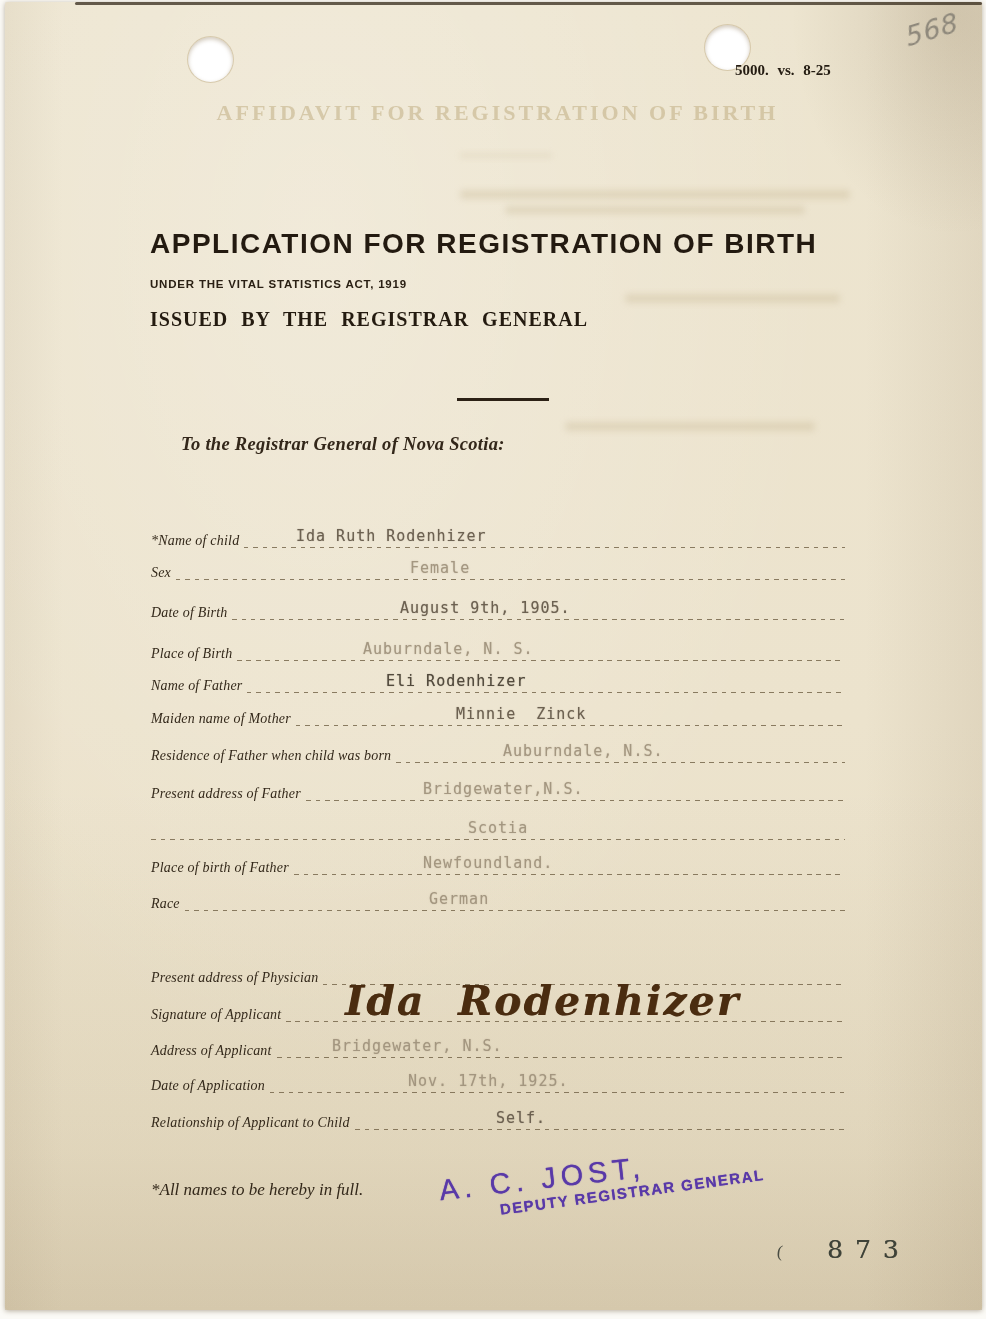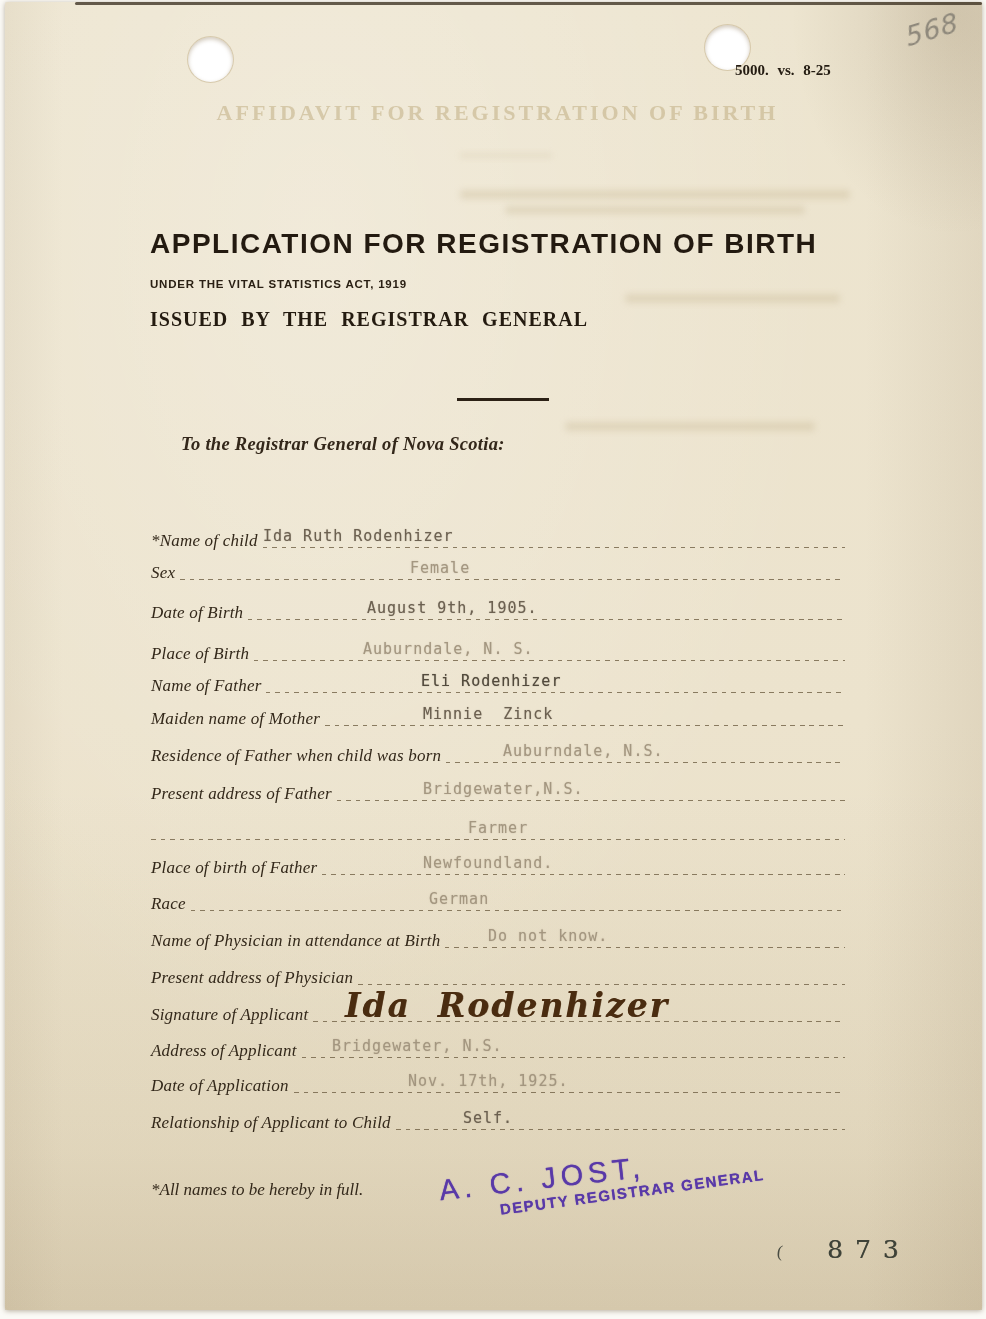--- a/index.html
+++ b/index.html
@@ -39,31 +39,31 @@
         letter-spacing:1px;word-spacing:7px;color:#241b10;}
   #issuer2{top:332px;font-family:"Liberation Serif",serif;font-weight:bold;font-size:20px;
         letter-spacing:1px;word-spacing:7px;color:#241b10;}
   #rule{position:absolute;left:452px;top:396px;width:92px;height:2.5px;background:#2c2115;}
   #salutation{position:absolute;left:146px;top:432px;font-style:italic;font-weight:bold;
         font-size:18.5px;color:#33271a;letter-spacing:.3px;margin-left:30px;}
   #application-line{position:absolute;left:380px;top:476px;font-style:italic;font-size:15.5px;
         color:#3a2d1e;letter-spacing:.3px;}
   
   .row{position:absolute;left:146px;width:694px;height:30px;display:flex;align-items:flex-end;}
-  .lbl{flex:none;font-style:italic;font-size:17px;color:#33281a;white-space:nowrap;
+  .lbl{flex:none;font-style:italic;font-size:14px;color:#33281a;white-space:nowrap;
        padding-right:5px;line-height:20px;letter-spacing:.2px;}
   .fill{flex:1;align-self:stretch;position:relative;}
   .fill::after{content:"";position:absolute;left:0;right:0;bottom:3px;height:1.5px;
        background:repeating-linear-gradient(90deg, rgba(112,96,68,.8) 0 4.5px, transparent 4.5px 9.5px);}
   .val{position:absolute;bottom:6px;font-family:"DejaVu Sans Mono",monospace;font-size:15px;
        letter-spacing:1px;white-space:pre;}
-  .v-mid{color:rgba(104,93,77,.95);text-shadow:0 0 1px rgba(104,93,77,.55);}
-  .v-dark{color:rgba(80,71,58,.97);text-shadow:0 0 1px rgba(80,71,58,.6);margin-left:35px;}
+  .v-mid{color:rgba(104,93,77,.95);text-shadow:0 0 1px rgba(104,93,77,.55);margin-left:33px;}
+  .v-dark{color:rgba(80,71,58,.97);text-shadow:0 0 1px rgba(80,71,58,.6);}
   .v-faded{color:rgba(160,146,124,.9);text-shadow:0 0 1.2px rgba(160,146,124,.6);}
-  .v-script{font-family:"DejaVu Serif",serif;font-style:italic;font-weight:bold;font-size:33px;
+  .v-script{font-family:"DejaVu Serif",serif;font-style:italic;font-weight:bold;font-size:41px;
        color:#4a2c10;letter-spacing:2px;bottom:0px;text-shadow:.4px .3px .5px rgba(74,44,16,.6);}
   
   #footnote{position:absolute;left:146px;top:1178px;font-style:italic;font-size:17px;color:#33281a;}
   #stamp{position:absolute;left:438px;top:1172px;transform:rotate(-6.5deg);transform-origin:left bottom;}
   #stamp .s1{font-family:"Liberation Sans",sans-serif;font-size:29px;letter-spacing:5px;
        text-shadow:0 0 1px currentColor;}
   #stamp .s2{font-family:"Liberation Sans",sans-serif;font-weight:bold;font-size:15px;
        letter-spacing:1.5px;margin-left:58px;margin-top:-2px;transform:rotate(-1deg);
        text-shadow:0 0 .8px currentColor;}
   #file-mark{position:absolute;left:772px;top:1240px;font-size:17px;color:#494c42;transform:rotate(6deg);}
@@ -133,36 +133,31 @@
       <span class="fill"></span>
       <span class="val v-faded" style="left:272px">Bridgewater,N.S.</span>
     </div>
     <div class="row" style="top:734px">
       <span class="lbl">Residence of Father when child was born</span>
       <span class="fill"></span>
       <span class="val v-faded" style="left:352px">Auburndale, N.S.</span>
     </div>
     <div class="row" style="top:811px">
       <span class="fill"></span>
-      <span class="val v-faded" style="left:317px">Farmer</span>
+      <span class="val v-faded" style="left:317px">Scotia</span>
     </div>
     <div class="row" style="top:846px">
       <span class="lbl">Place of birth of Father</span>
       <span class="fill"></span>
       <span class="val v-faded" style="left:272px">Newfoundland.</span>
     </div>
     <div class="row" style="top:882px">
       <span class="lbl">Race</span>
       <span class="fill"></span>
       <span class="val v-faded" style="left:278px">German</span>
-    </div>
-    <div class="row" style="top:919px">
-      <span class="lbl">Name of Physician in attendance at Birth</span>
-      <span class="fill"></span>
-      <span class="val v-faded" style="left:337px">Do not know.</span>
     </div>
     <div class="row" style="top:956px">
       <span class="lbl">Present address of Physician</span>
       <span class="fill"></span>
       <span class="val v-mid" style="left:300px"></span>
     </div>
     <div class="row" style="top:989px;height:34px">
       <span class="lbl">Signature of Applicant</span>
       <span class="fill"></span>
       <span class="val v-script" style="left:194px">Ida  Rodenhizer</span>

